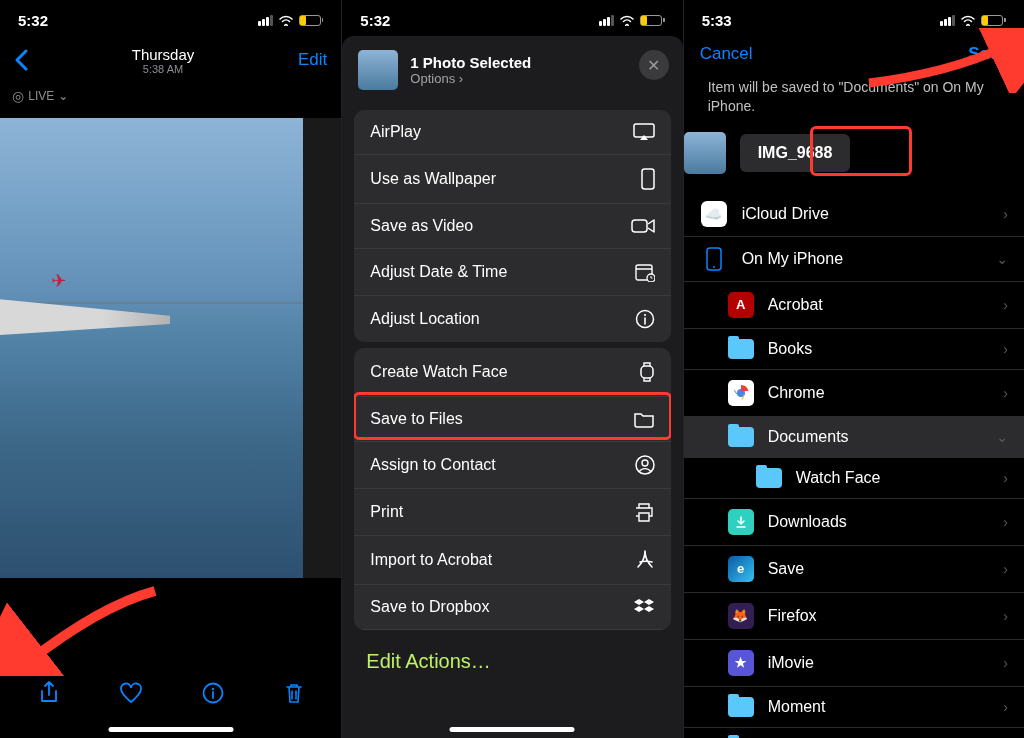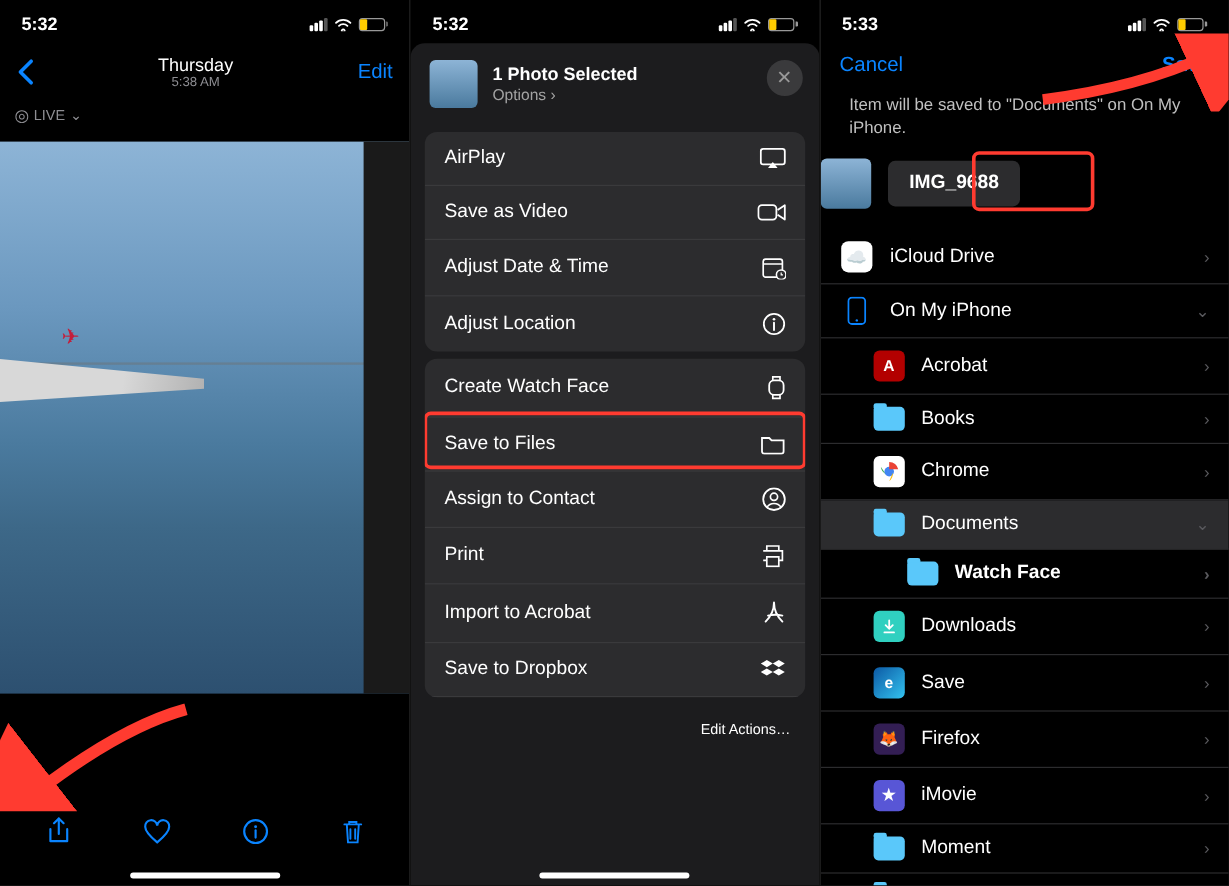--- a/index.html
+++ b/index.html
@@ -48,38 +48,38 @@
     .sheet-bg { background: #1c1c1e; position: absolute; top: 36px; left: 0; right: 0; bottom: 0; border-radius: 12px 12px 0 0; }
     .sheet-header { display: flex; align-items: center; padding: 14px 16px; gap: 12px; position: relative; }
     .thumb { width: 40px; height: 40px; background: linear-gradient(180deg, #8db4d6, #4a7a9e); border-radius: 5px; flex-shrink: 0; }
     .sheet-title { font-size: 15px; font-weight: 600; }
     .sheet-options { font-size: 13px; color: #a3a3a3; }
     .close-x { position: absolute; right: 14px; top: 14px; width: 30px; height: 30px; background: #3a3a3c; border-radius: 50%; display: flex; align-items: center; justify-content: center; color: #999; font-size: 16px; }
     .action-list { background: #2c2c2e; border-radius: 10px; margin: 6px 12px; overflow: hidden; }
     .action-item { display: flex; justify-content: space-between; align-items: center; padding: 13px 16px; border-bottom: 0.5px solid #3a3a3c; font-size: 16px; }
     .action-item:last-child { border-bottom: none; }
     .action-icon { font-size: 18px; color: #fff; }
-    .edit-actions { padding: 14px 24px; color: #ffffff; font-size: 12px; text-align: right; }
+    .edit-actions { padding: 14px 24px; color: #bef264; font-size: 20px; }
 
     
     .files-nav { display: flex; justify-content: space-between; padding: 8px 16px; font-size: 17px; }
     .cancel { color: #0a84ff; }
     .save { color: #0a84ff; font-weight: 600; }
     .save-info { padding: 6px 24px 16px; font-size: 14px; color: #c0c0c0; line-height: 1.35; }
     .file-preview { display: flex; align-items: center; justify-content: flex-start; gap: 14px; margin-bottom: 18px; }
     .file-thumb { width: 42px; height: 42px; background: linear-gradient(180deg, #8db4d6, #4a7a9e); border-radius: 5px; }
     .file-name { background: #2c2c2e; padding: 10px 18px; border-radius: 6px; font-size: 16px; font-weight: 600; }
     .loc-list { }
     .loc-item { display: flex; align-items: center; padding: 10px 16px; gap: 14px; border-bottom: 0.5px solid #2c2c2e; }
     .loc-item.selected { background: #2c2c2e; }
     .loc-icon { width: 28px; height: 24px; border-radius: 4px; display: flex; align-items: center; justify-content: center; font-size: 14px; flex-shrink: 0; }
     .loc-label { flex: 1; font-size: 16px; }
     .chev { color: #5a5a5e; font-size: 14px; }
     .indent1 { padding-left: 44px; }
-    .indent2 { padding-left: 72px; font-weight: bold; }
+    .indent2 { padding-left: 72px; }
     .folder-icon { width: 26px; height: 20px; background: #5ac8fa; border-radius: 2px 4px 4px 4px; position: relative; }
     .folder-icon::before { content: ''; position: absolute; top: -3px; left: 0; width: 11px; height: 4px; background: #5ac8fa; border-radius: 2px 2px 0 0; }
     .app-icon { width: 26px; height: 26px; border-radius: 5px; display: flex; align-items: center; justify-content: center; font-size: 13px; font-weight: bold; }
     svg { display: block; }
   </style>
 </head>
 <body>
 
 <div class="screen">
   <div class="status-bar">
@@ -191,20 +191,28 @@
       <div class="close-x">✕</div>
     </div>
 
     <div class="action-list">
       <div class="action-item">
           <span>AirPlay</span>
           <span class="action-icon">
             <svg width="22" height="18" viewBox="0 0 22 18">
               <rect x="1" y="1" width="20" height="13" rx="2" stroke="#fff" stroke-width="1.5" fill="none"></rect>
               <path d="M7 17 L11 12 L15 17 Z" fill="#fff"></path>
+            </svg>
+          </span>
+        </div>
+      <div class="action-item">
+          <span>Use as Wallpaper</span>
+          <span class="action-icon">
+            <svg width="14" height="22" viewBox="0 0 14 22">
+              <rect x="1" y="1" width="12" height="20" rx="2.5" stroke="#fff" stroke-width="1.5" fill="none"></rect>
             </svg>
           </span>
         </div>
       <div class="action-item">
           <span>Save as Video</span>
           <span class="action-icon">
             <svg width="24" height="16" viewBox="0 0 24 16">
               <rect x="1" y="2" width="15" height="12" rx="3" stroke="#fff" stroke-width="1.5" fill="none"></rect>
               <path d="M17 6 L23 2 V14 L17 10" stroke="#fff" stroke-width="1.5" fill="none" stroke-linejoin="round"></path>
             </svg>

